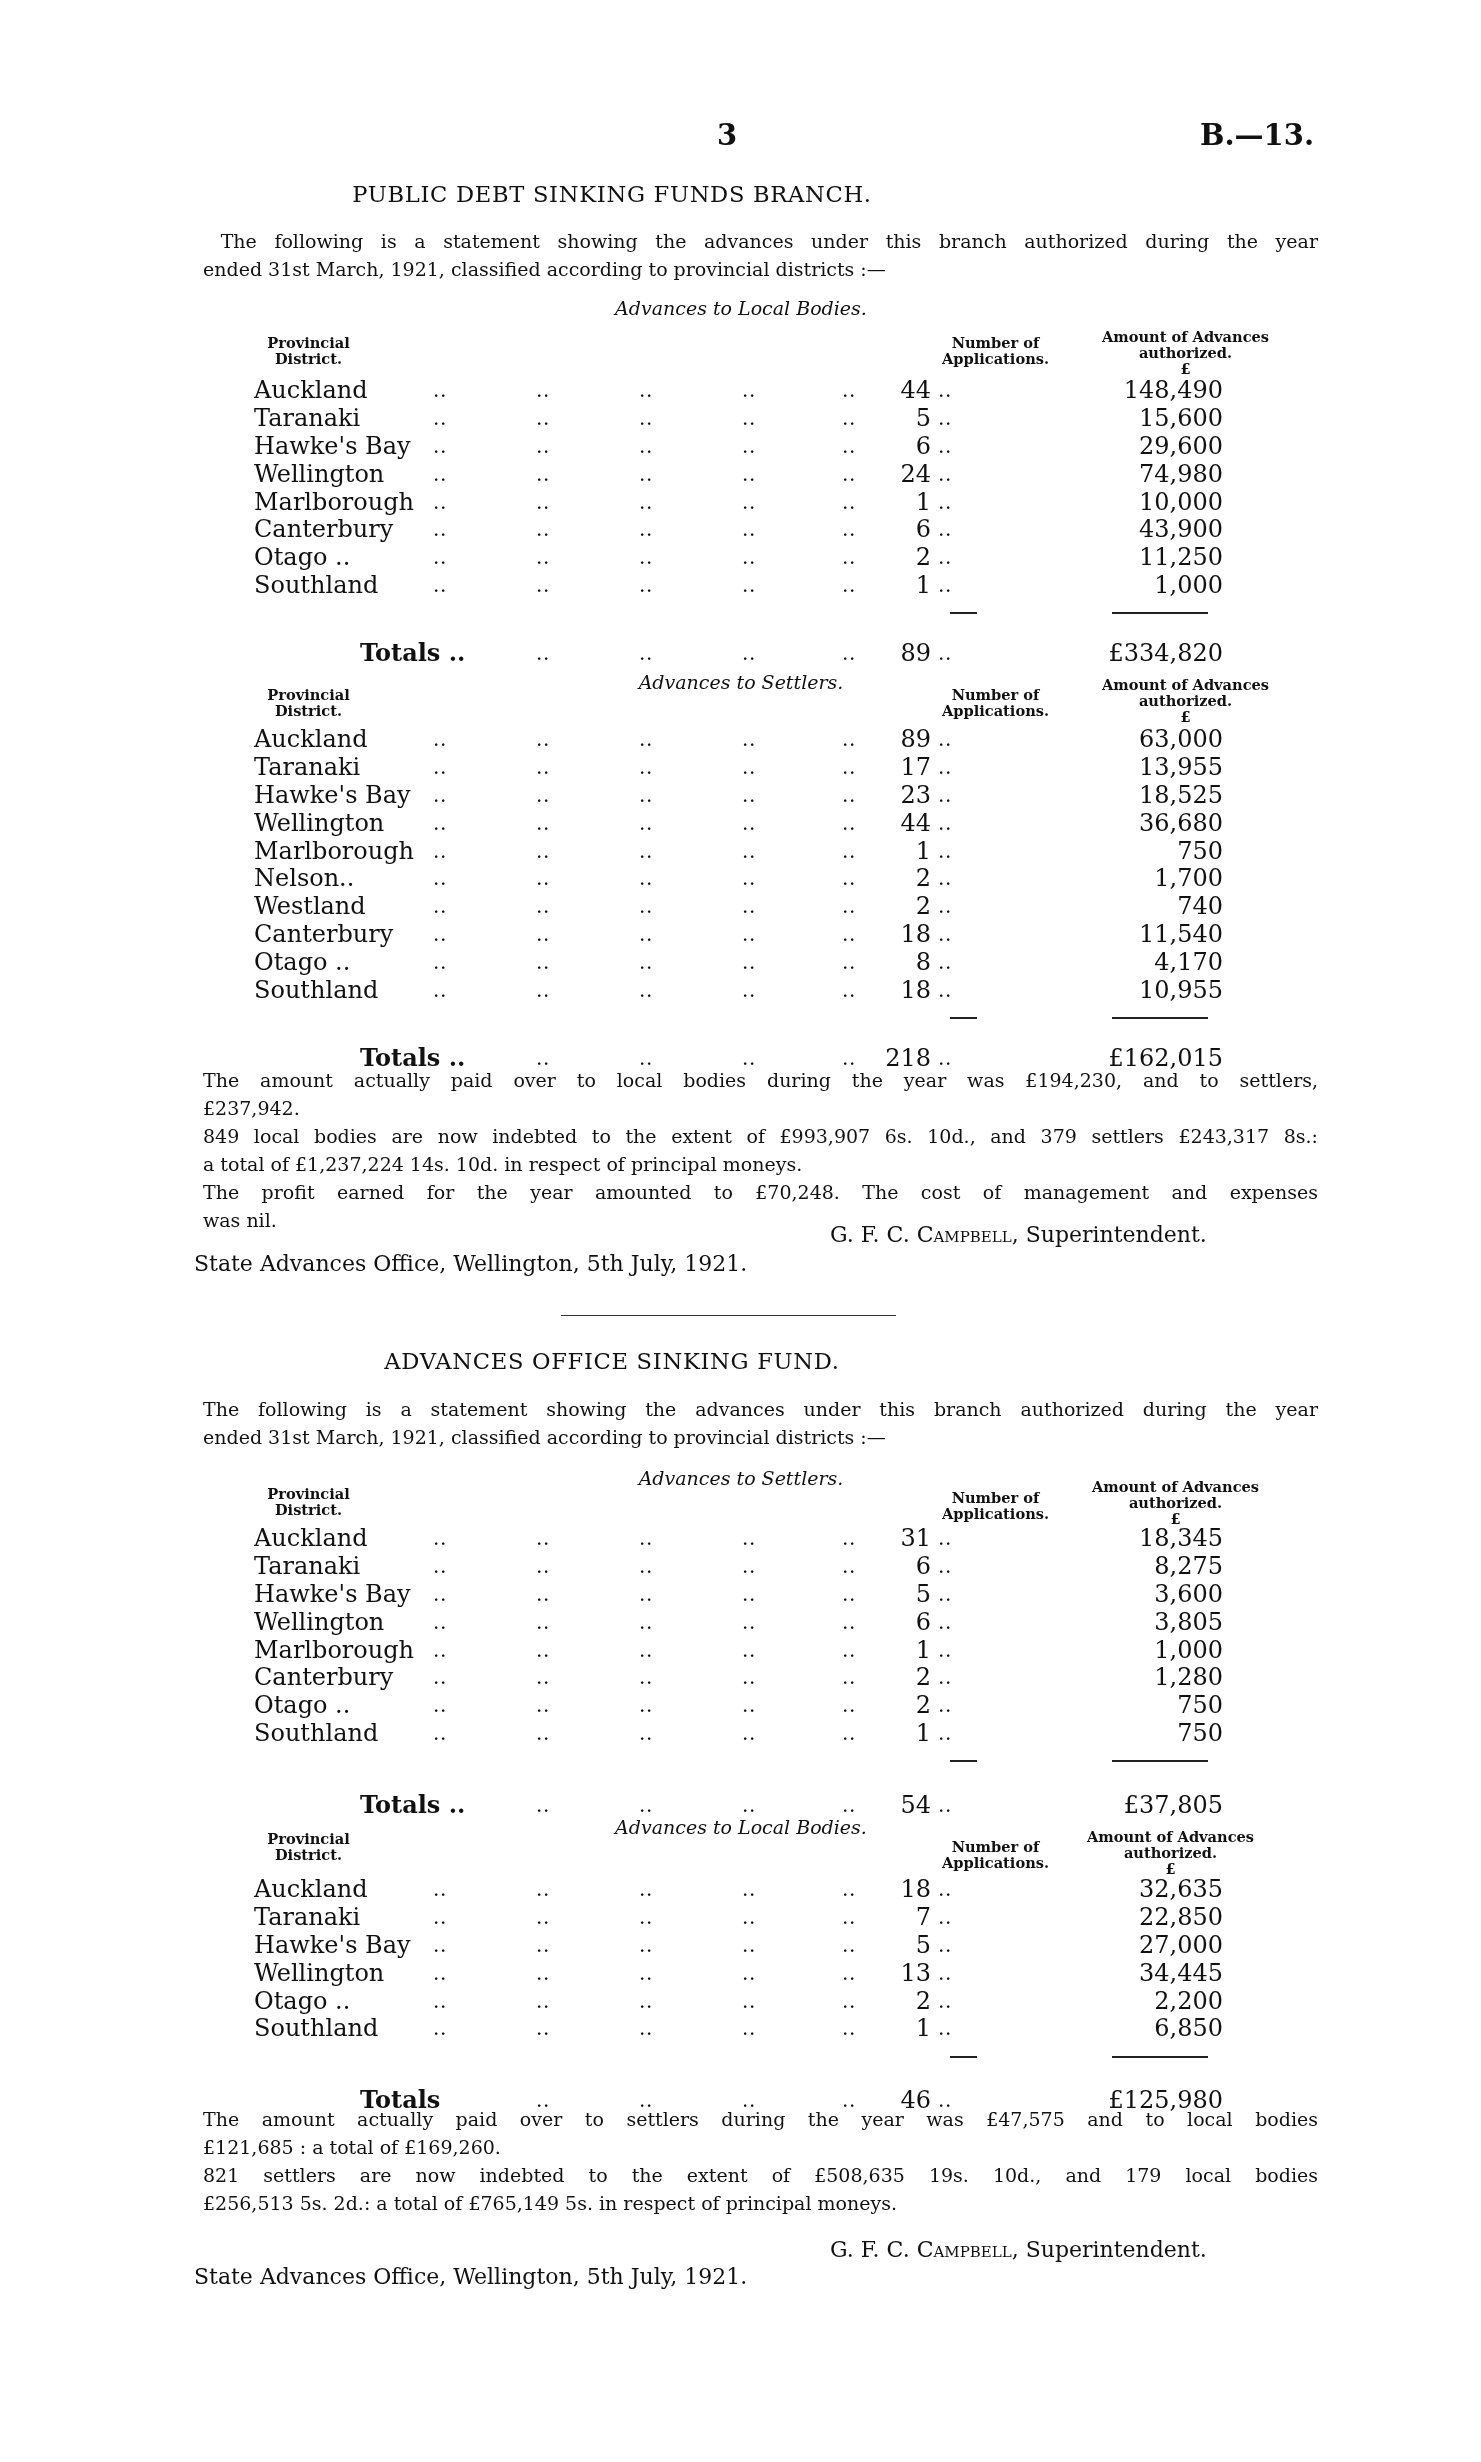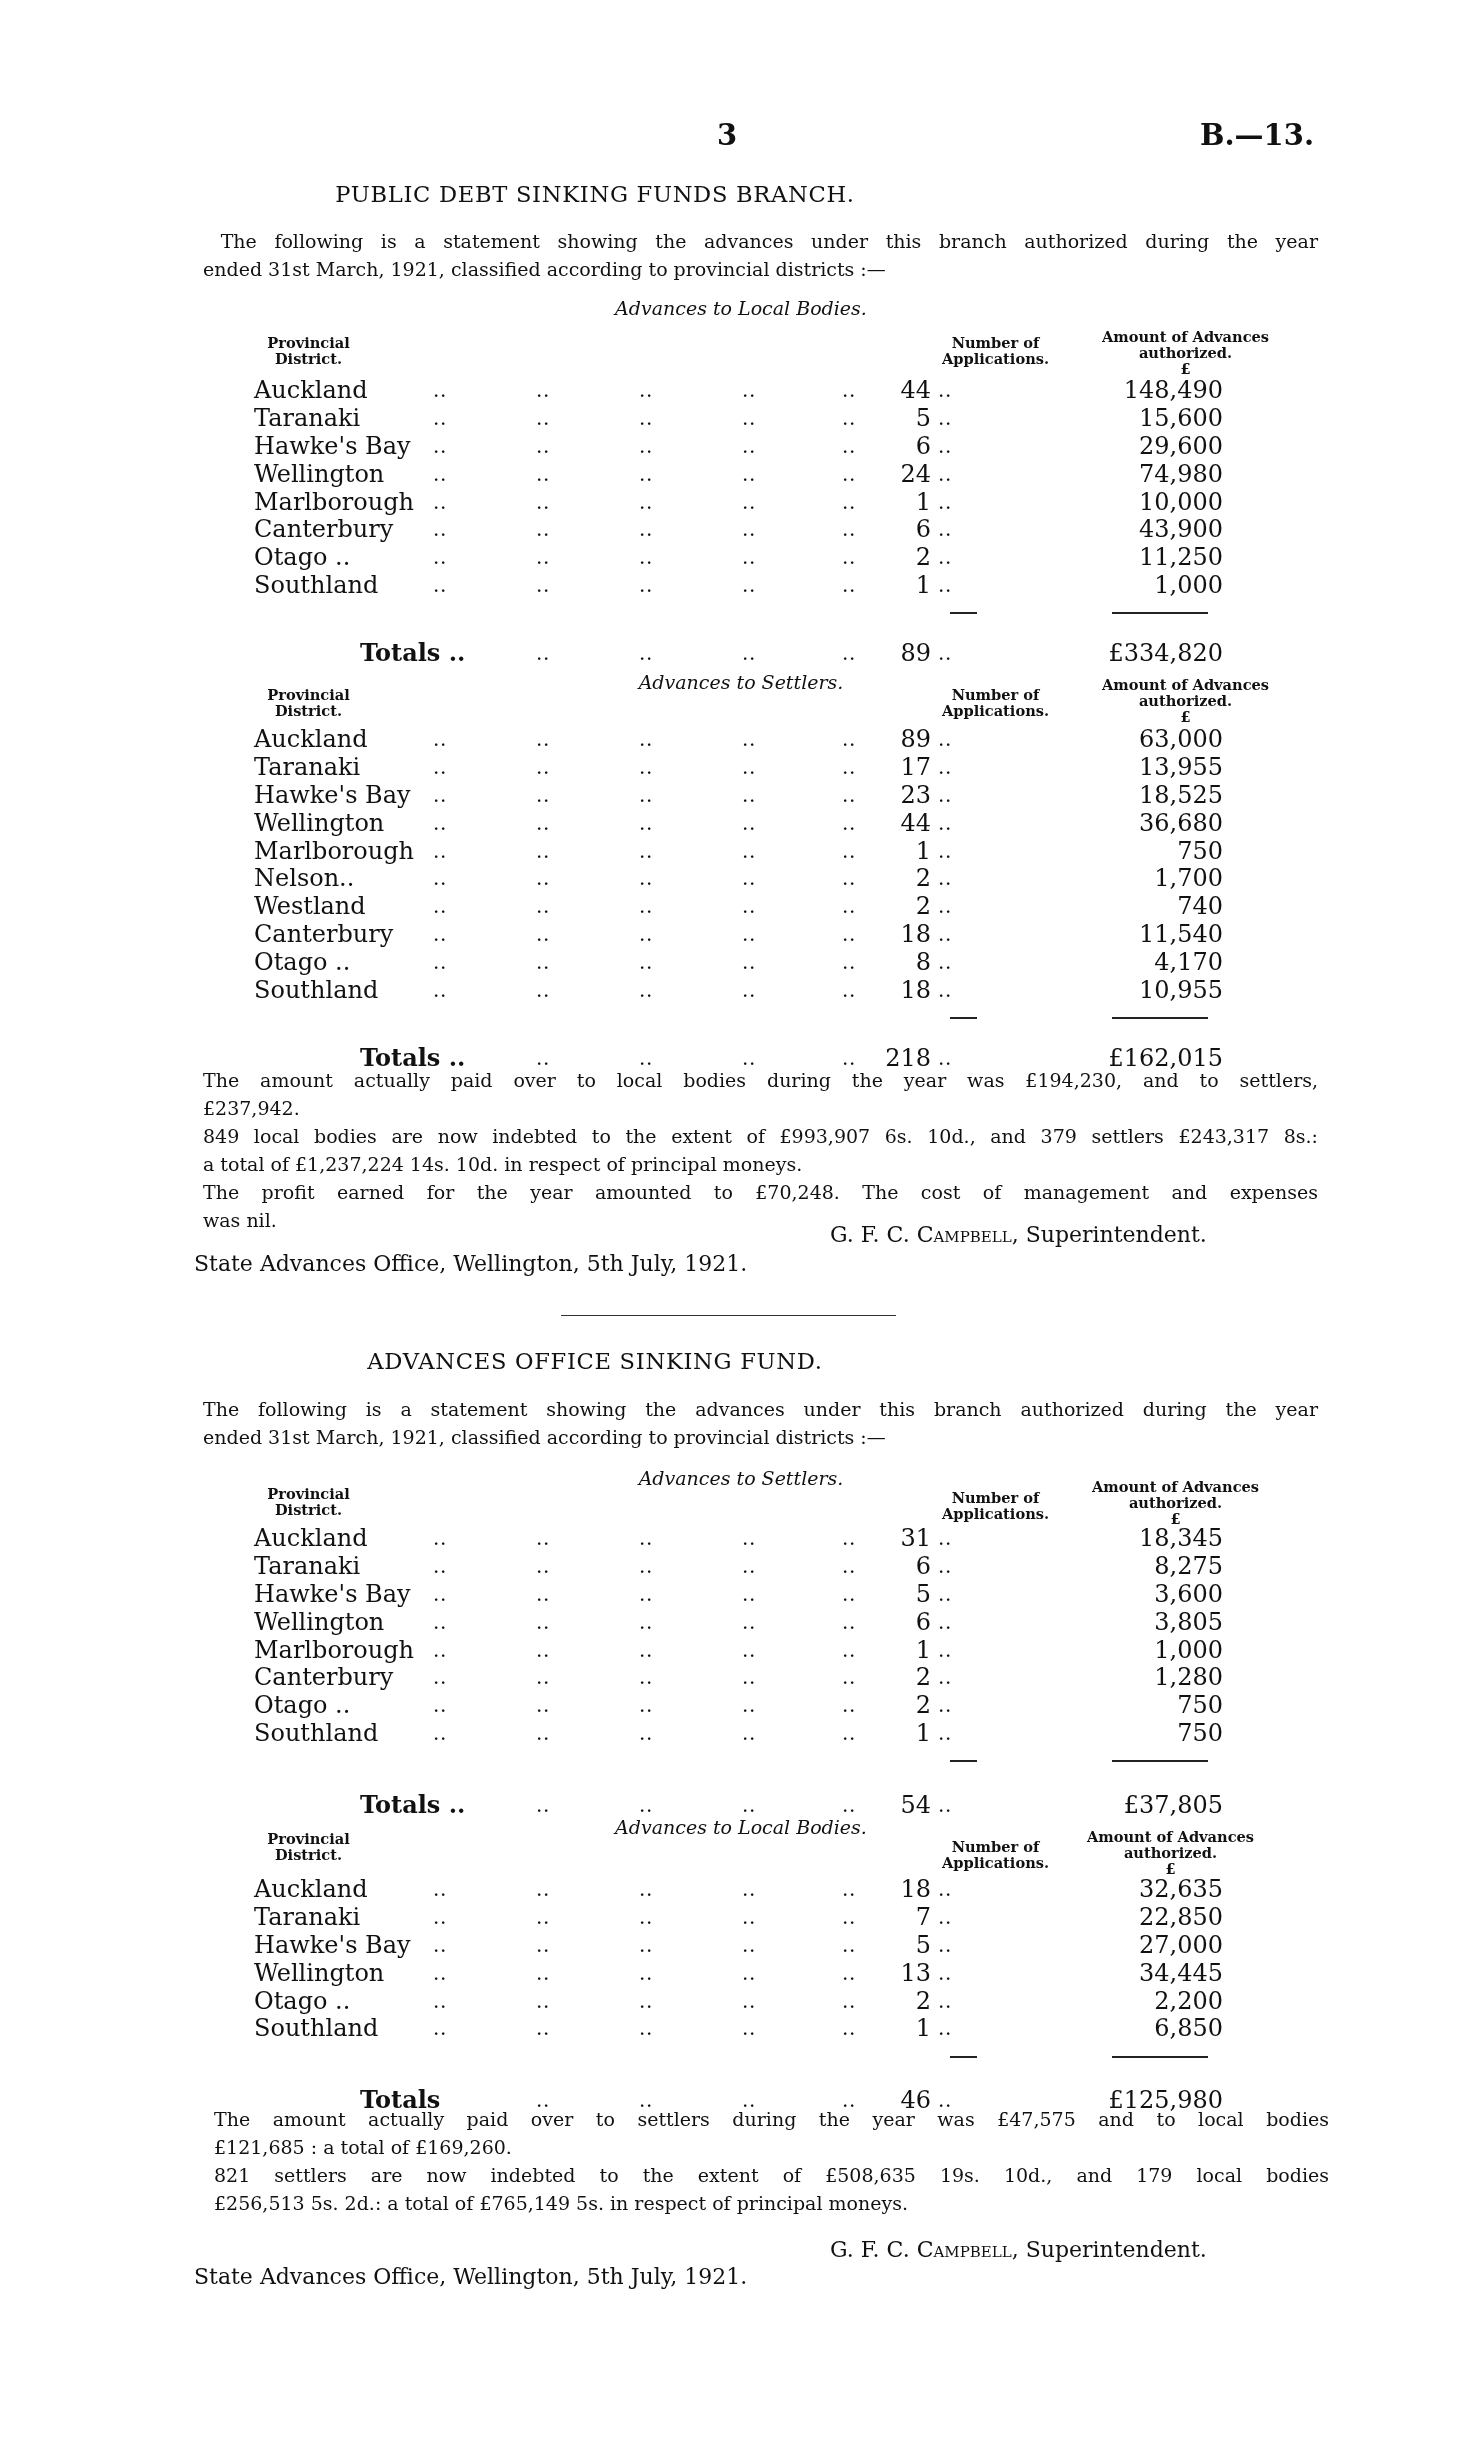--- a/index.html
+++ b/index.html
@@ -4,21 +4,21 @@
 <style>
   html, body { margin: 0; padding: 0; background: #ffffff; }
   body {
     width: 1482px; height: 2462px; position: relative; overflow: hidden;
     font-family: "DejaVu Serif", "Liberation Serif", serif;
     color: #111111;
   }
   .abs { position: absolute; }
   .page-num { left: 717px; top: 118px; font-size: 29px; font-weight: bold; }
   .page-ref { left: 1200px; top: 118px; font-size: 29px; font-weight: bold; }
-  .section-title { left: 0; width: 1190px; text-align: center; font-size: 22.6px; letter-spacing: 0.7px; }
+  .section-title { left: 17px; width: 1190px; text-align: center; font-size: 22.6px; letter-spacing: 0.7px; }
   .para {
     left: 203px; width: 1115px; font-size: 19px; line-height: 28px;
     text-align: justify; text-indent: 0;
   }
   .table-subtitle { font-style: italic; font-size: 19px; left: 0; width: 1482px; text-align: center; }
   .col-head { font-size: 14.6px; font-weight: bold; text-align: center; line-height: 16px; }
   .table { left: 246px; width: 969px; }
   .row { position: absolute; left: 8px; width: 969px; height: 28px; font-size: 24px; line-height: 28px; }
   .row .district { position: absolute; left: 0; white-space: nowrap; }
   .row .dots { position: absolute; font-size: 20px; letter-spacing: 0.7px; }
@@ -544,21 +544,21 @@
       <span class="dots" style="left:282px">..</span>
       <span class="dots" style="left:385px">..</span>
       <span class="dots" style="left:488px">..</span>
       <span class="dots" style="left:588px">..</span>
       <span class="dots" style="left:684px">..</span>
       <span class="num">46</span>
       <span class="amt">£125,980</span>
     </div>
   </div>
 
-<div class="abs para" style="top:2105px;margin-left:11px;">
+<div class="abs para" style="top:2105px;">
   <div style="text-align:justify;text-align-last:justify;">
     <span>The amount actually paid over to settlers during the year was £47,575 and to local bodies</span>
   </div>
   <div>£121,685 : a total of £169,260.</div>
   <div style="text-align:justify;text-align-last:justify;">
     <span>821 settlers are now indebted to the extent of £508,635 19s. 10d., and 179 local bodies</span>
   </div>
   <div>£256,513 5s. 2d.: a total of £765,149 5s. in respect of principal moneys.</div>
 </div>
 

